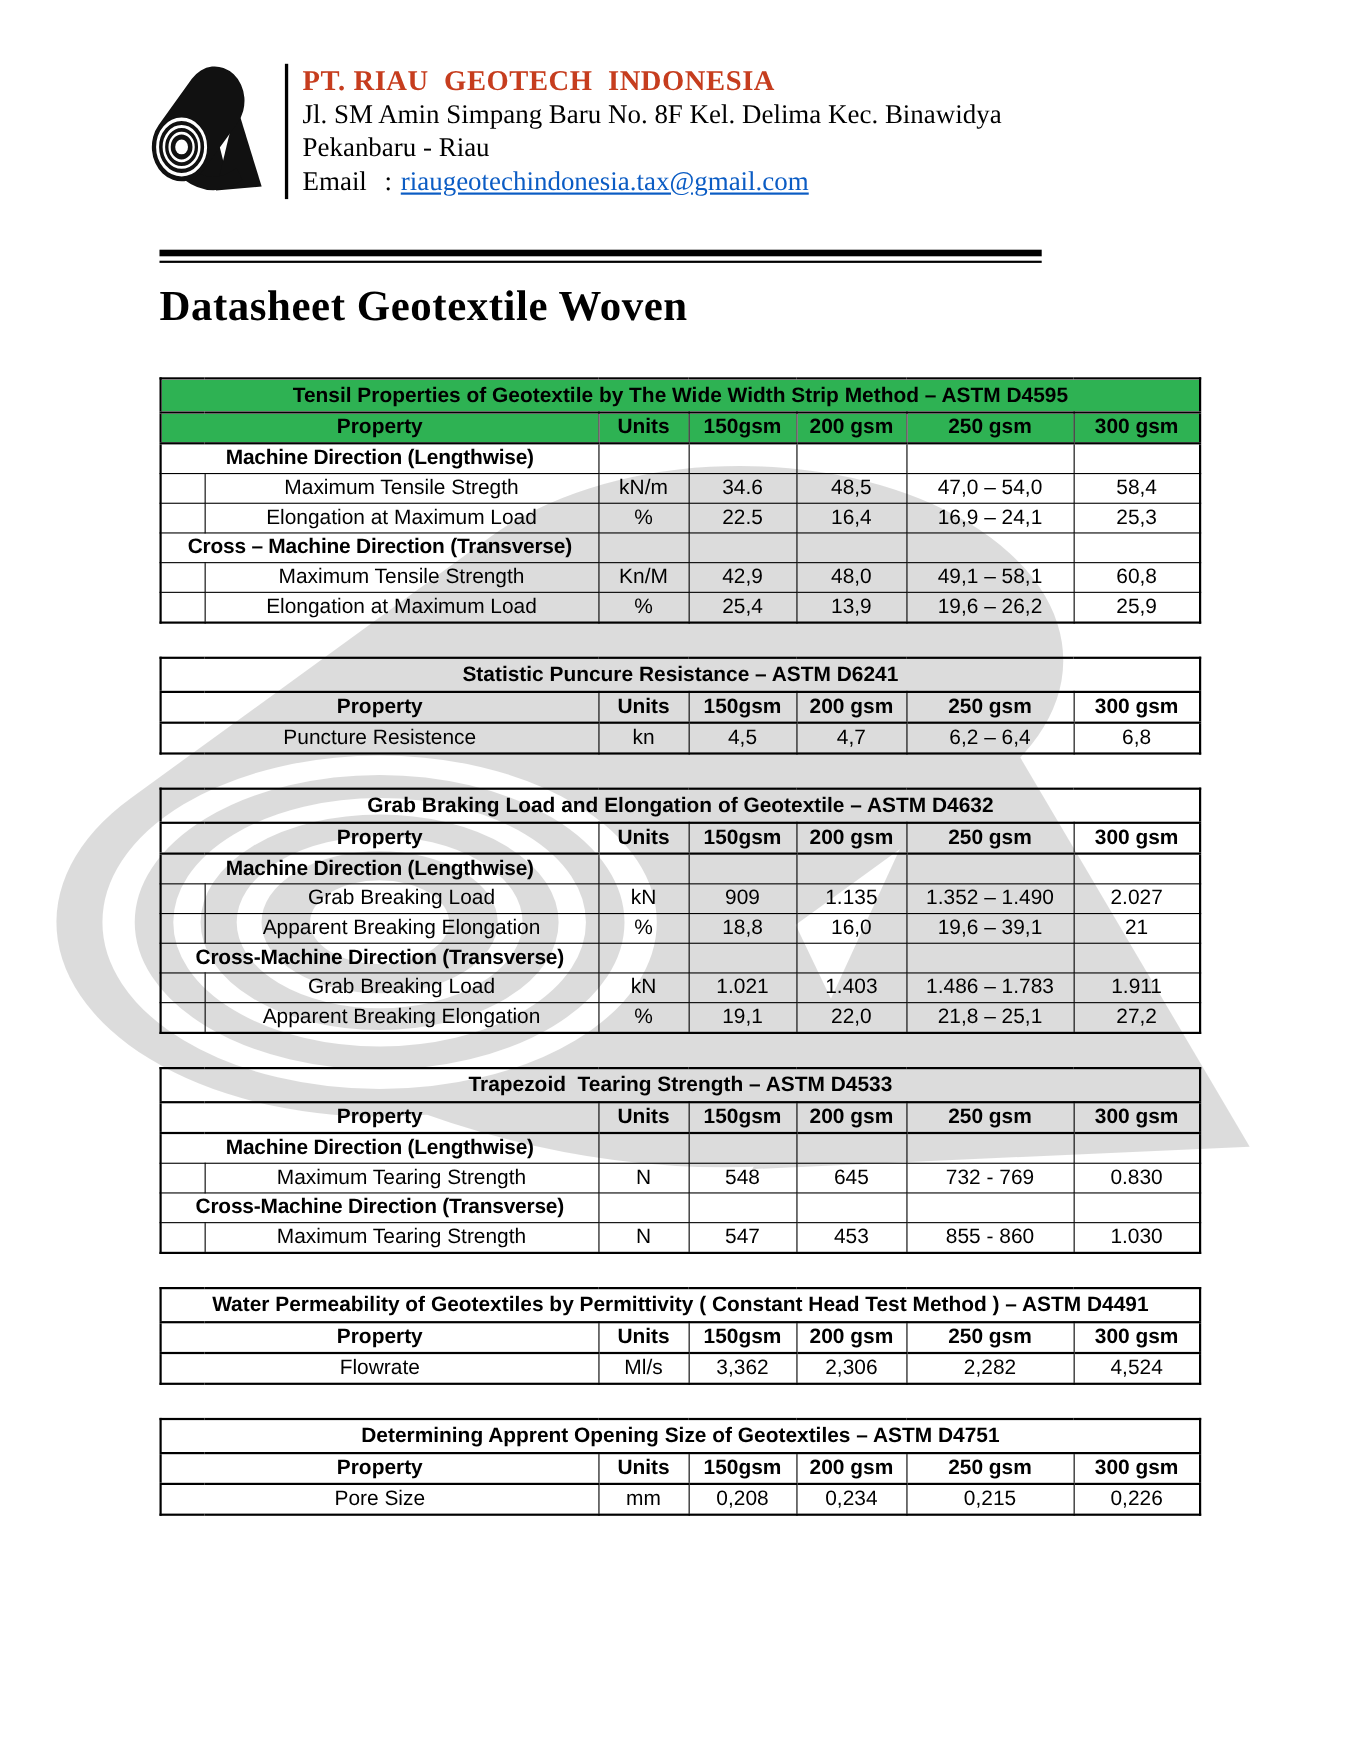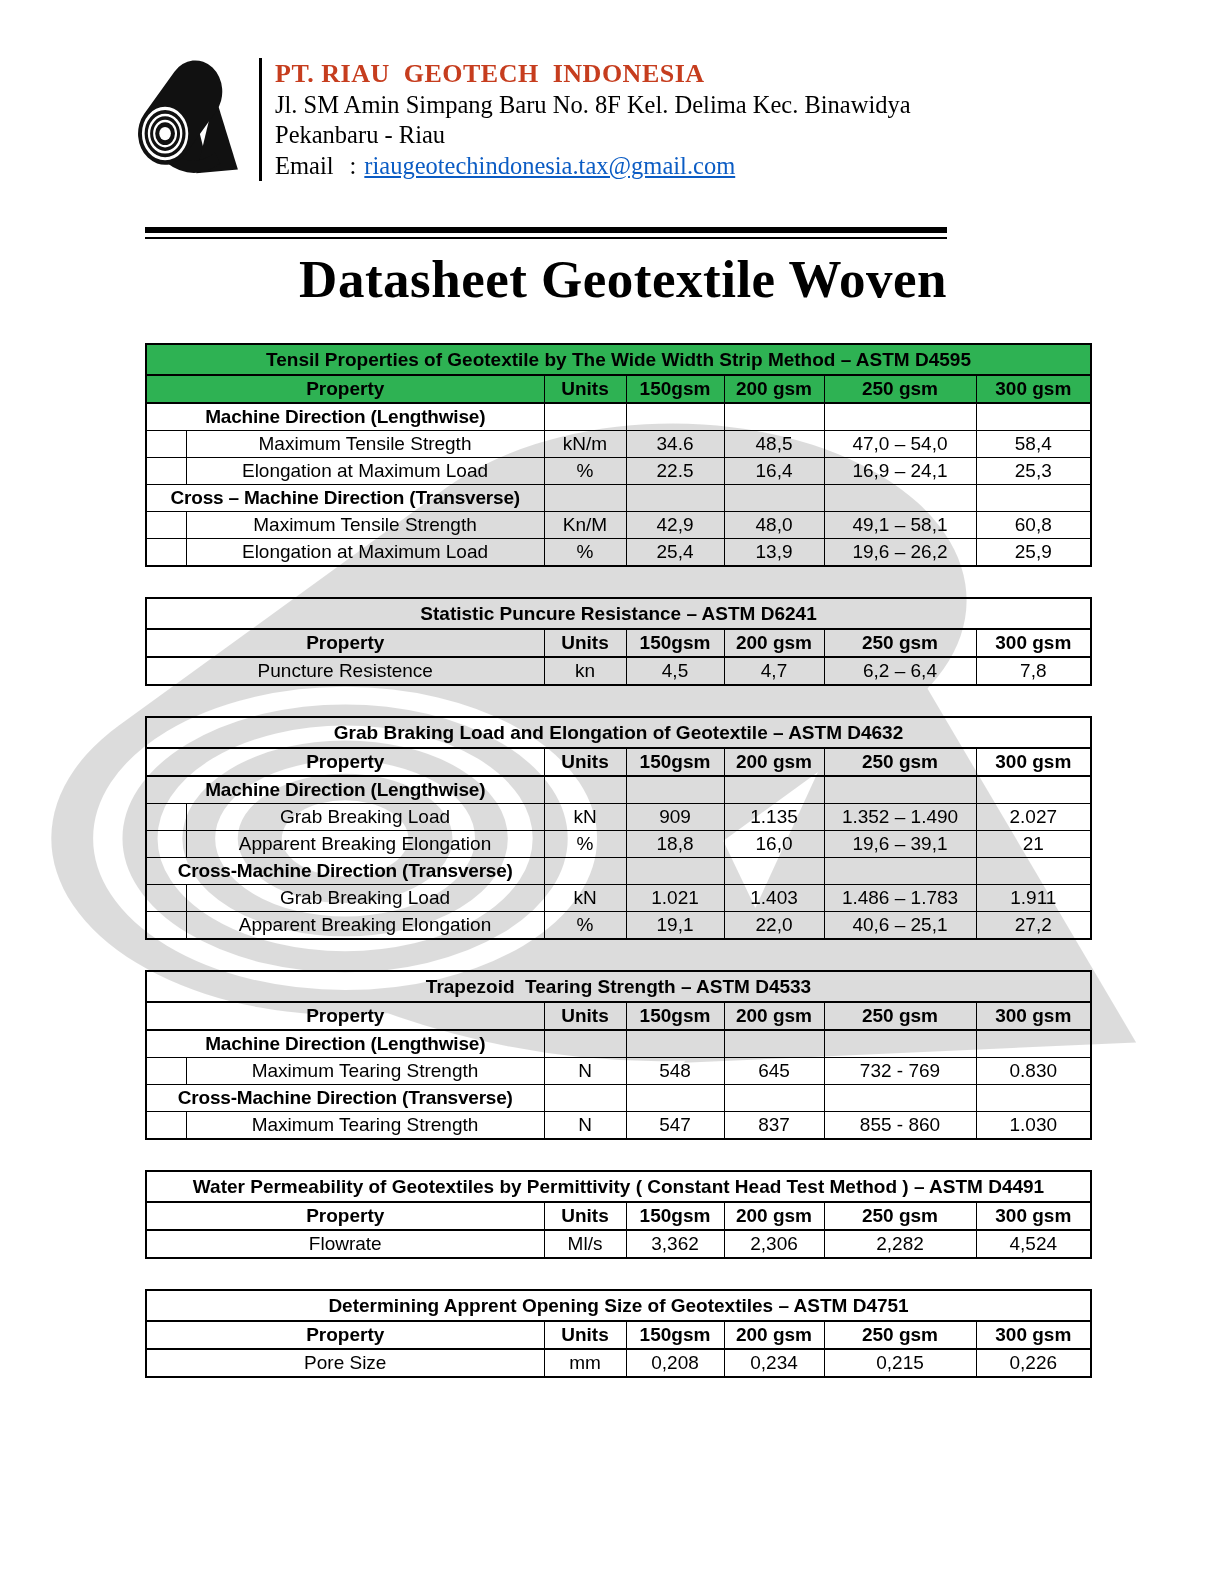--- a/index.html
+++ b/index.html
@@ -16,22 +16,22 @@
   .hdr-sep{width:0;border-left:3.5px solid #000;align-self:stretch;margin-left:18px;}
   .hdr-text{padding-left:13px;font-family:"Liberation Serif",serif;}
   .company{font-size:26px;font-weight:bold;white-space:pre;letter-spacing:.5px;line-height:32px;}
   .addr{font-size:24.5px;line-height:30px;}
   .email-line{font-size:24.5px;line-height:31px;}
   .email-line .colon{margin-left:16px;margin-right:8px;}
   .email-link{}
   
   .rule{margin-top:46px;border-top:6px solid #000;border-bottom:2.5px solid #000;height:4px;}
   
-  .page-title{font-family:"Liberation Serif",serif;font-size:53px;font-weight:bold;
-              text-align:right;margin:14px 0 0;line-height:52px;letter-spacing:.5px;}
+  .page-title{font-family:"Liberation Serif",serif;font-size:39px;font-weight:bold;
+              text-align:left;margin:14px 0 0;line-height:52px;letter-spacing:.5px;}
   .tables{margin-top:38px;}
   
   table.dtable{border-collapse:collapse;table-layout:fixed;width:945px;margin:0 0 30px 0;
                border:2.5px solid #000;}
   table.dtable td{border:1.6px solid #000;font-size:19px;height:26px;padding:0 2px;
                   line-height:1.05;vertical-align:middle;text-align:center;
                   white-space:nowrap;overflow:hidden;}
   tr.title-row td{height:29px;font-weight:bold;font-size:19px;border-bottom-width:2.2px;white-space:pre;}
   tr.header-row td{font-weight:bold;border-bottom-width:2px;}
   td.green{background:#2EB253;}
@@ -180,21 +180,21 @@
               <td>200 gsm</td>
               <td>250 gsm</td>
               <td>300 gsm</td>
             </tr>
             <tr>
               <td class="prop" colspan="2">Puncture Resistence</td>
               <td class="units">kn</td>
               <td class="val">4,5</td>
               <td class="val">4,7</td>
               <td class="val">6,2 – 6,4</td>
-              <td class="val">7,8</td>
+              <td class="val">6,8</td>
             </tr>
           </tbody>
         </table>
         <table class="dtable">
           <colgroup>
             <col style="width: 40px;">
             <col style="width: 358px;">
             <col style="width: 82px;">
             <col style="width: 98px;">
             <col style="width: 100px;">
@@ -255,21 +255,21 @@
               <td class="val">1.403</td>
               <td class="val">1.486 – 1.783</td>
               <td class="val">1.911</td>
             </tr>
             <tr>
               <td class="indent"></td>
               <td class="prop">Apparent Breaking Elongation</td>
               <td class="units">%</td>
               <td class="val">19,1</td>
               <td class="val">22,0</td>
-              <td class="val">40,6 – 25,1</td>
+              <td class="val">21,8 – 25,1</td>
               <td class="val">27,2</td>
             </tr>
           </tbody>
         </table>
         <table class="dtable">
           <colgroup>
             <col style="width: 40px;">
             <col style="width: 358px;">
             <col style="width: 82px;">
             <col style="width: 98px;">
@@ -312,21 +312,21 @@
               <td></td>
               <td></td>
               <td></td>
               <td></td>
             </tr>
             <tr>
               <td class="indent"></td>
               <td class="prop">Maximum Tearing Strength</td>
               <td class="units">N</td>
               <td class="val">547</td>
-              <td class="val">837</td>
+              <td class="val">453</td>
               <td class="val">855 - 860</td>
               <td class="val">1.030</td>
             </tr>
           </tbody>
         </table>
         <table class="dtable">
           <colgroup>
             <col style="width: 40px;">
             <col style="width: 358px;">
             <col style="width: 82px;">

